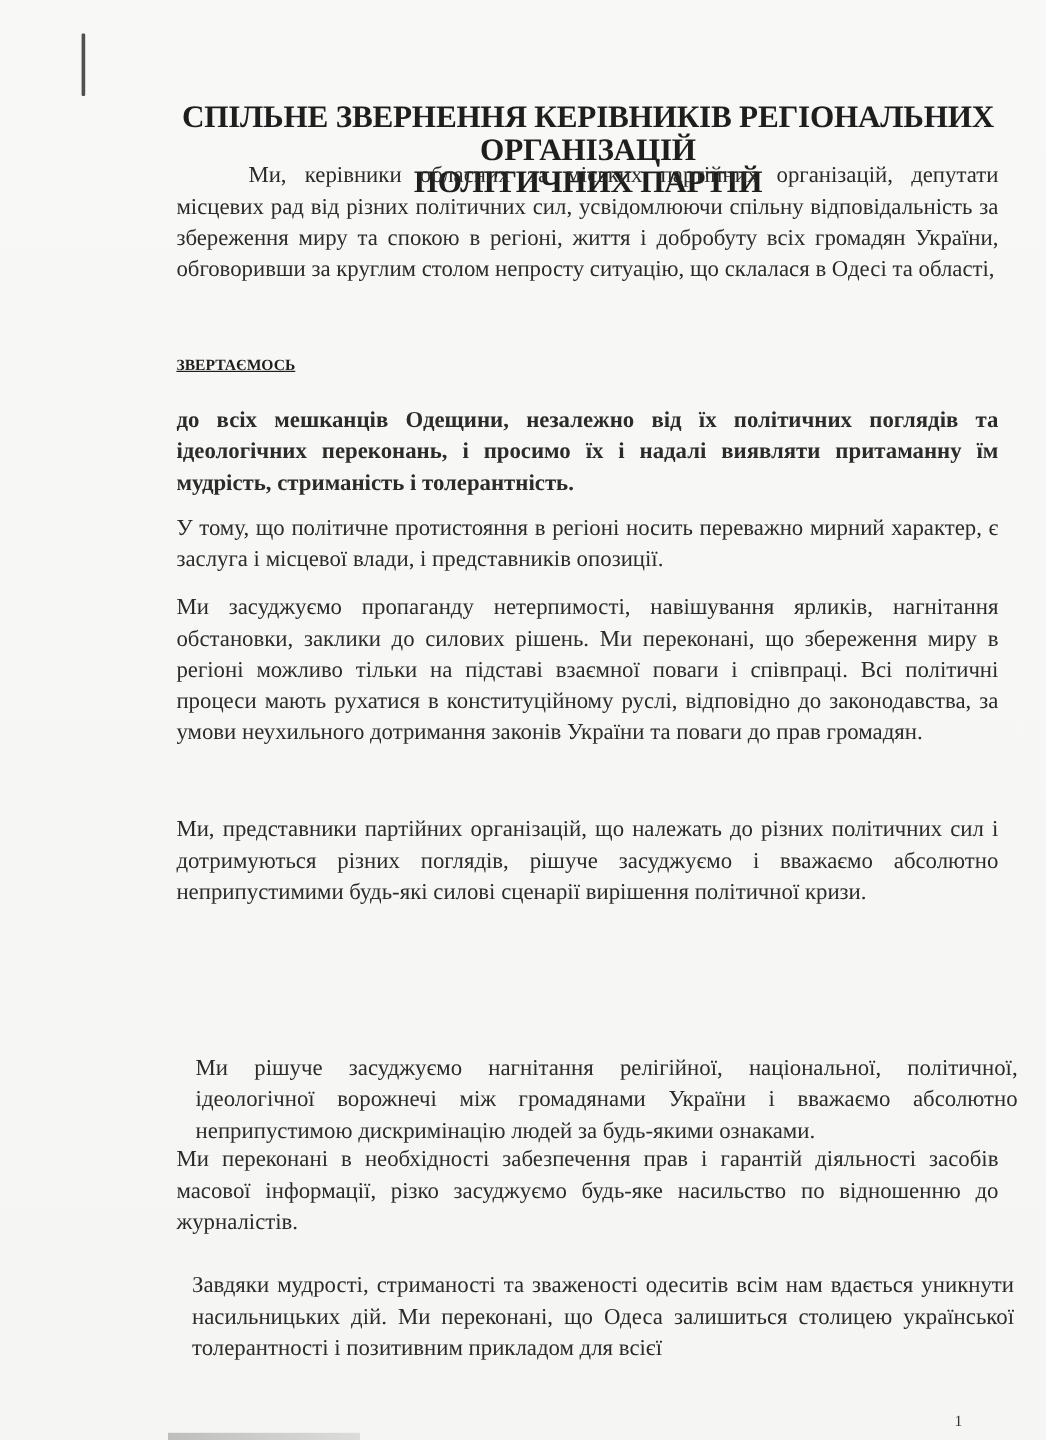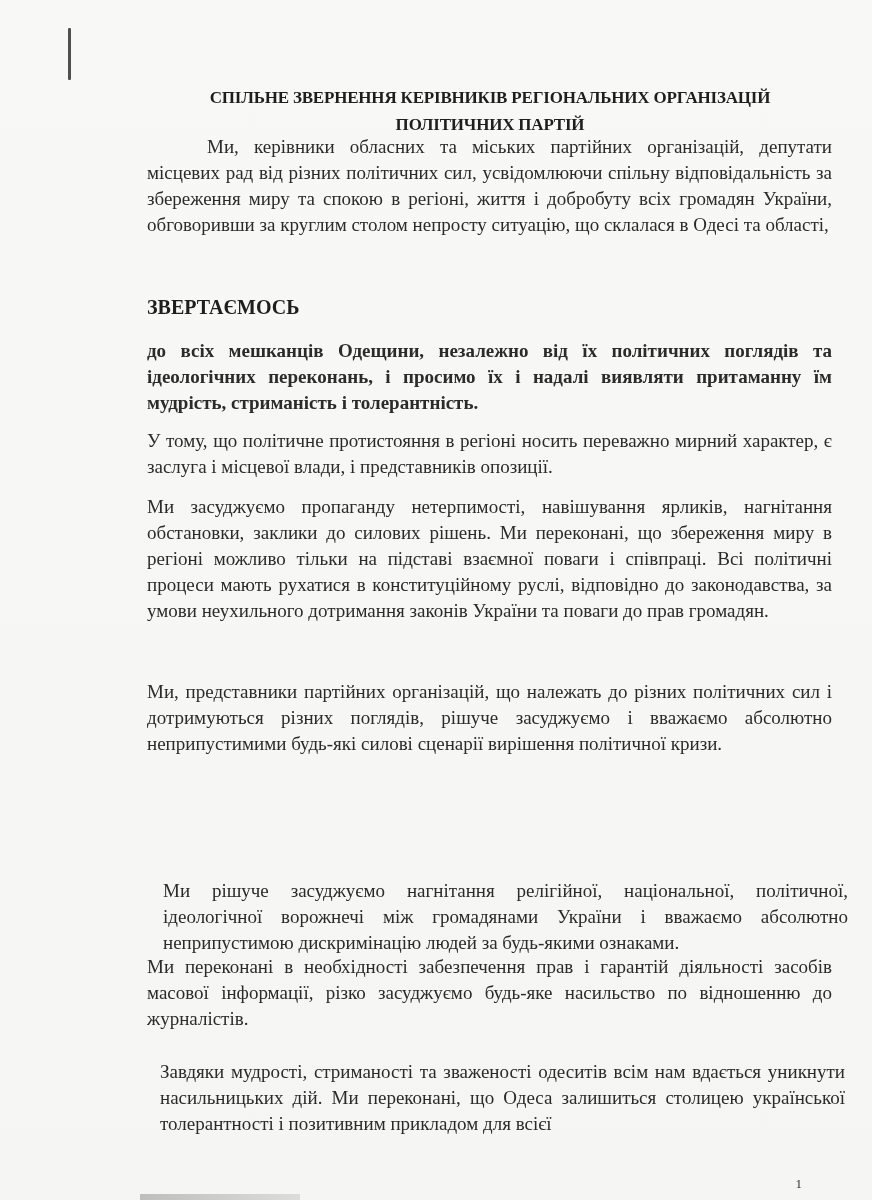--- a/index.html
+++ b/index.html
@@ -7,32 +7,32 @@
     width: 872px; height: 1200px; overflow: hidden;
     background: #f7f7f5;
     font-family: "Liberation Serif", "DejaVu Serif", serif;
     color: #2a2a2a;
     position: relative;
   }
   .page { position: absolute; left: 0; top: 0; width: 872px; height: 1200px; background: linear-gradient(180deg,#f8f8f6 0%,#f5f5f3 100%); }
   .scan-mark { position: absolute; left: 68px; top: 28px; width: 3px; height: 52px; background: #333; border-radius: 1px; opacity: .85; }
   .title {
     position: absolute; left: 140px; top: 84px; width: 700px;
-    text-align: center; font-weight: bold; font-size: 17px; line-height: 27px;
+    text-align: center; font-weight: bold; font-size: 26px; line-height: 27px;
     color: #1e1e1e; letter-spacing: -0.2px;
   }
   .para {
     position: absolute; left: 147px; width: 685px;
     font-size: 19px; line-height: 26px; text-align: justify;
     color: #2b2b2b;
   }
   .indent { text-indent: 60px; }
   .heading {
     position: absolute; left: 147px; top: 296px;
-    font-weight: bold; font-size: 20px; color: #1e1e1e;
+    font-weight: bold; font-size: 13px; color: #1e1e1e; text-decoration: underline;
   }
   .page-num { position: absolute; right: 70px; top: 1176px; font-size: 13px; color: #333; }
   .bottom-shadow { position: absolute; left: 140px; bottom: 0; width: 160px; height: 6px; background: linear-gradient(90deg,#999,#ccc); opacity:.6; }
 </style>
 </head>
 <body>
 
 <div class="page">
   <div class="scan-mark"></div>
 

